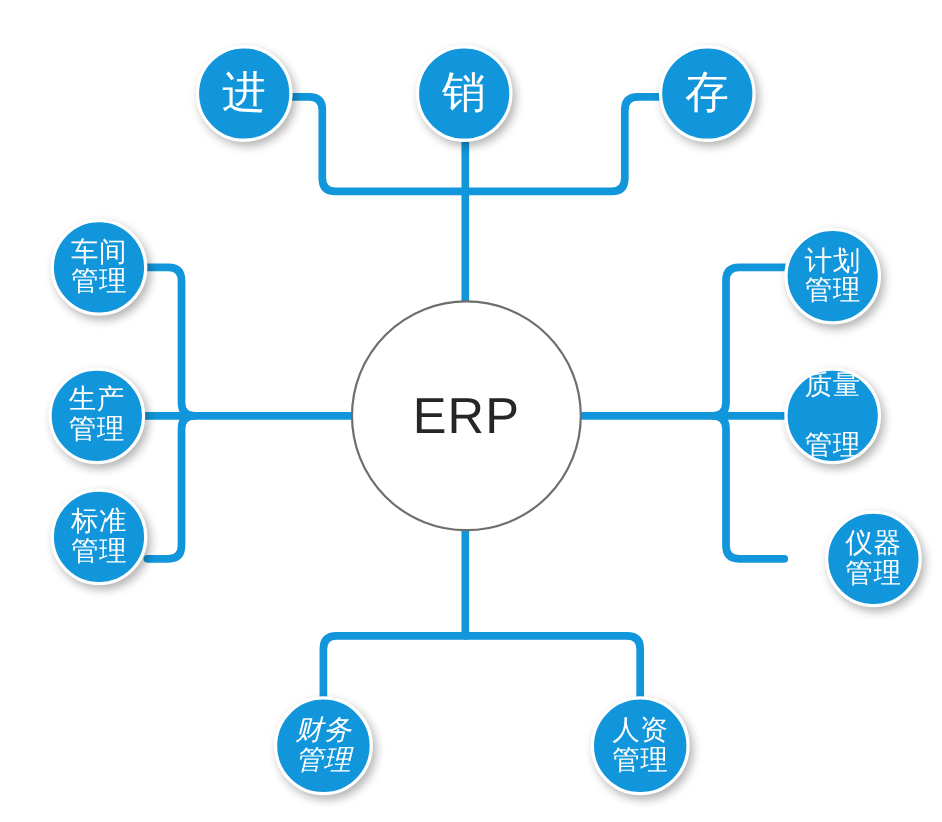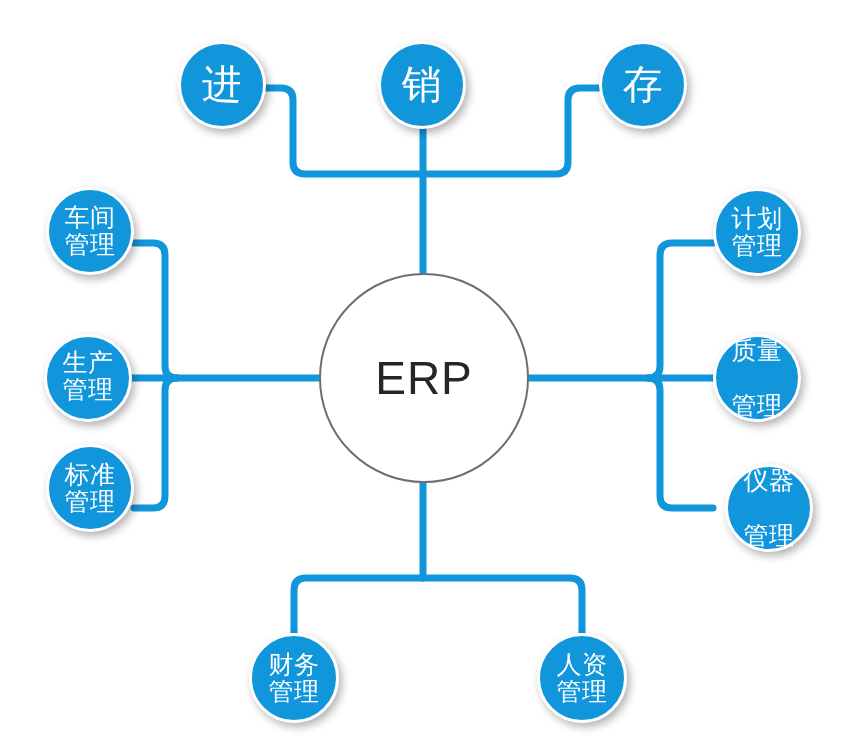--- a/index.html
+++ b/index.html
@@ -105,51 +105,51 @@
   </div>
 
   <div class="node single" style="left:378px; top:41px; width:88px; height:88px;">
     <span class="line">销</span>
   </div>
 
   <div class="node single" style="left:599px; top:41px; width:88px; height:88px;">
     <span class="line">存</span>
   </div>
 
-  <div class="node dual" style="left:46px; top:187px; width:88px; height:88px;">
+  <div class="node dual" style="left:46px; top:199px; width:88px; height:88px;">
     <span class="line">车间</span>
     <span class="line">管理</span>
   </div>
 
   <div class="node dual" style="left:44px; top:334px; width:88px; height:88px;font-family:Liberation Mono, monospace;">
     <span class="line">生产</span>
     <span class="line">管理</span>
   </div>
 
   <div class="node dual" style="left:46px; top:444px; width:88px; height:88px;">
     <span class="line">标准</span>
     <span class="line">管理</span>
   </div>
 
-  <div class="node dual" style="left:713px; top:188px; width:88px; height:88px;">
+  <div class="node dual" style="left:713px; top:207px; width:88px; height:88px;">
     <span class="line">计划</span>
     <span class="line">管理</span>
   </div>
 
   <div class="node dual" style="left:713px; top:334px; width:88px; height:88px;gap:28px;">
     <span class="line">质量</span>
     <span class="line">管理</span>
   </div>
 
-  <div class="node dual" style="left:725px; top:464px; width:88px; height:88px;justify-content:space-between;">
+  <div class="node dual" style="left:750px; top:464px; width:88px; height:88px;">
     <span class="line">仪器</span>
     <span class="line">管理</span>
   </div>
 
-  <div class="node dual" style="left:249px; top:633px; width:90px; height:90px;">
+  <div class="node dual" style="left:249px; top:633px; width:90px; height:90px;font-style:italic;">
     <span class="line">财务</span>
     <span class="line">管理</span>
   </div>
 
   <div class="node dual" style="left:537px; top:633px; width:90px; height:90px;align-items:center;">
     <span class="line">人资</span>
     <span class="line">管理</span>
   </div>
 
 </div>

